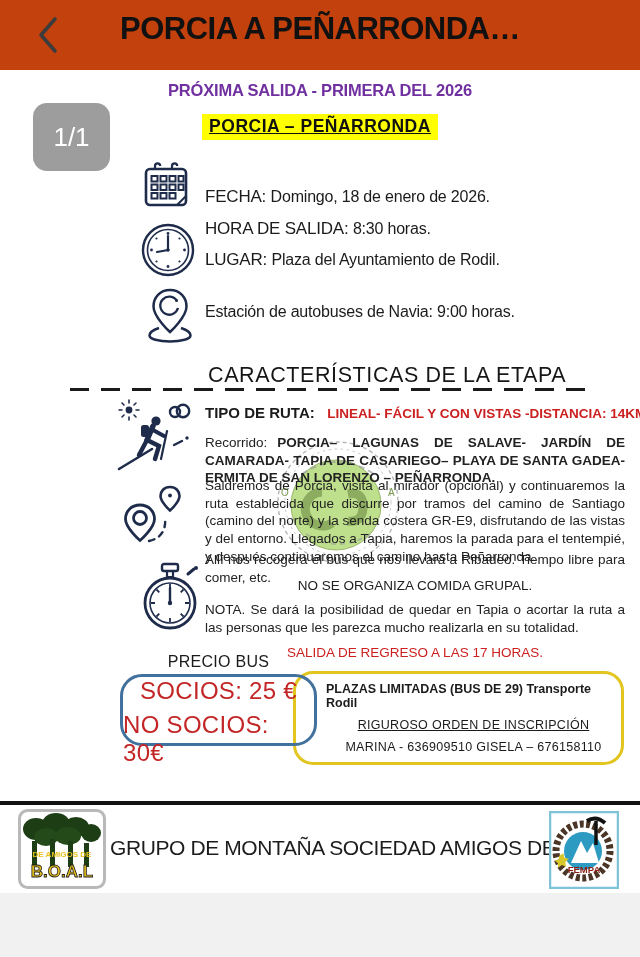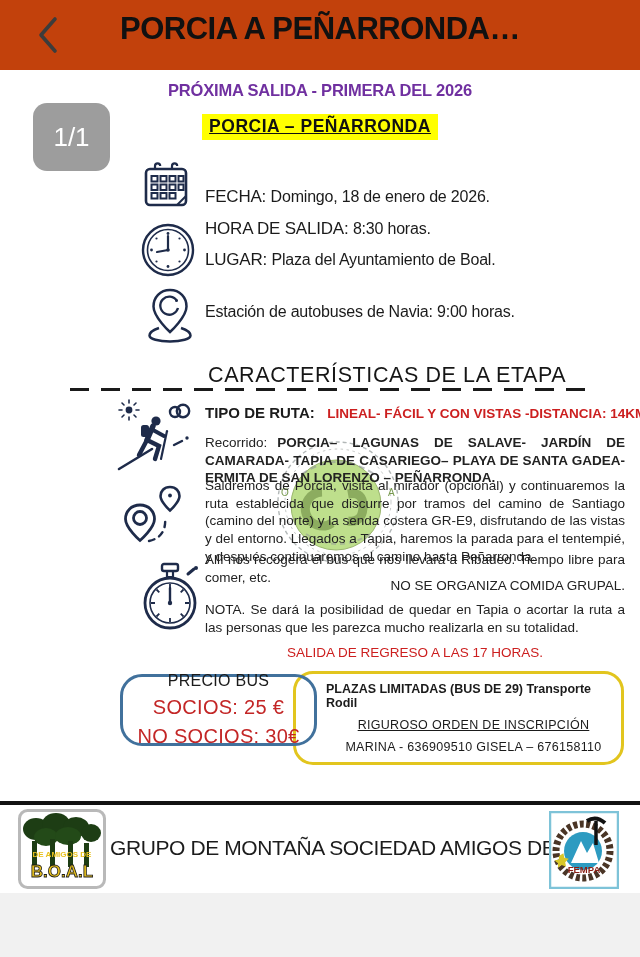--- a/index.html
+++ b/index.html
@@ -32,28 +32,28 @@
 
   .tipo-line { position:absolute; left:205px; top:404px; white-space:nowrap; }
   .tipo-label { font-weight:700; font-size:15px; color:#1b1b1b; }
   .tipo-value { font-weight:700; font-size:13.5px; color:#cc1f1f; margin-left:8px; }
 
   .col { position:absolute; left:205px; width:420px; font-size:13.5px; line-height:17.7px; text-align:justify; color:#222; }
   .recorrido { top:434px; font-weight:700; }
   .recorrido .lbl { font-weight:400; margin-right:10px; }
   .descr { top:477px; }
   .pickup { top:551px; }
-  .nocomida { top:577px; text-align:right; }
+  .nocomida { top:577px; text-align:center; }
   .nota { top:601px; }
   .regreso { top:644px; text-align:center; font-weight:400; color:#cc1f1f; font-size:13.5px; }
 
   
   .price-box { position:absolute; left:120px; top:674px; width:197px; height:72px; border:3px solid #41719c; border-radius:22px; background:transparent; z-index:4; display:flex; flex-direction:column; align-items:center; justify-content:center; gap:6px; }
   .price-title { font-size:16px; color:#1b1b1b; letter-spacing:0.3px; }
-  .price-red { font-size:20px; color:#c32626; letter-spacing:0.3px; font-weight:500; }
+  .price-red { font-size:24px; color:#c32626; letter-spacing:0.3px; font-weight:500; }
   .plazas-box { position:absolute; left:293px; top:671px; width:331px; height:94px; border:3px solid #e2c51e; border-radius:20px; background:transparent; z-index:3; display:flex; flex-direction:column; align-items:center; justify-content:center; gap:8px; padding-left:30px; }
   .plazas-1 { font-size:12.5px; font-weight:700; color:#1b1b1b; }
   .plazas-2 { font-size:12.5px; color:#1b1b1b; text-decoration:underline; letter-spacing:0.3px; }
   .plazas-3 { font-size:12.5px; color:#1b1b1b; letter-spacing:0.3px; }
 
   
   .footer-rule { position:absolute; left:0; top:801px; width:640px; height:4px; background:#121212; }
   .boal-logo { position:absolute; left:18px; top:809px; }
   .fempa-logo { position:absolute; left:549px; top:811px; }
   .footer-org { position:absolute; left:110px; top:836px; width:430px; text-align:center; font-size:21px; color:#1c1c1c; letter-spacing:-0.4px; white-space:nowrap; }
@@ -141,21 +141,21 @@
       <path d="M28 28 L17 30" stroke-width="2.2" stroke-linecap="round"></path>
       <circle cx="28" cy="28" r="1.8" fill="#1e2b4a" stroke="none"></circle>
     </svg>
   </div>
   <div class="info-line z2" style="top:219px;">
     <span class="info-label">HORA DE SALIDA:</span>
     <span class="info-value">8:30 horas.</span>
   </div>
   <div class="info-line z2" style="top:250px;">
     <span class="info-label">LUGAR:</span>
-    <span class="info-value">Plaza del Ayuntamiento de Boal.</span>
+    <span class="info-value">Plaza del Ayuntamiento de Rodil.</span>
   </div>
 
   <div class="icn" style="left:146px; top:287px;">
     <svg width="48" height="56" viewBox="0 0 48 56" fill="none" stroke="#1e2b4a">
       <path d="M24 3 C14 3 7.5 10.5 7.5 19.5 C7.5 30 24 45 24 45 C24 45 40.5 30 40.5 19.5 C40.5 10.5 34 3 24 3 Z" stroke-width="2.5"></path>
       <path d="M31 14 a9 9 0 1 0 1 7" stroke-width="2.3"></path>
       <circle cx="30.5" cy="13.5" r="1.5" fill="#1e2b4a" stroke="none"></circle>
       <path d="M13 41 C7 43 3.5 46 3.5 48.5 C3.5 52 12.5 54.5 24 54.5 C35.5 54.5 44.5 52 44.5 48.5 C44.5 46 41 43 35 41" stroke-width="2.5"></path>
     </svg>
   </div>

